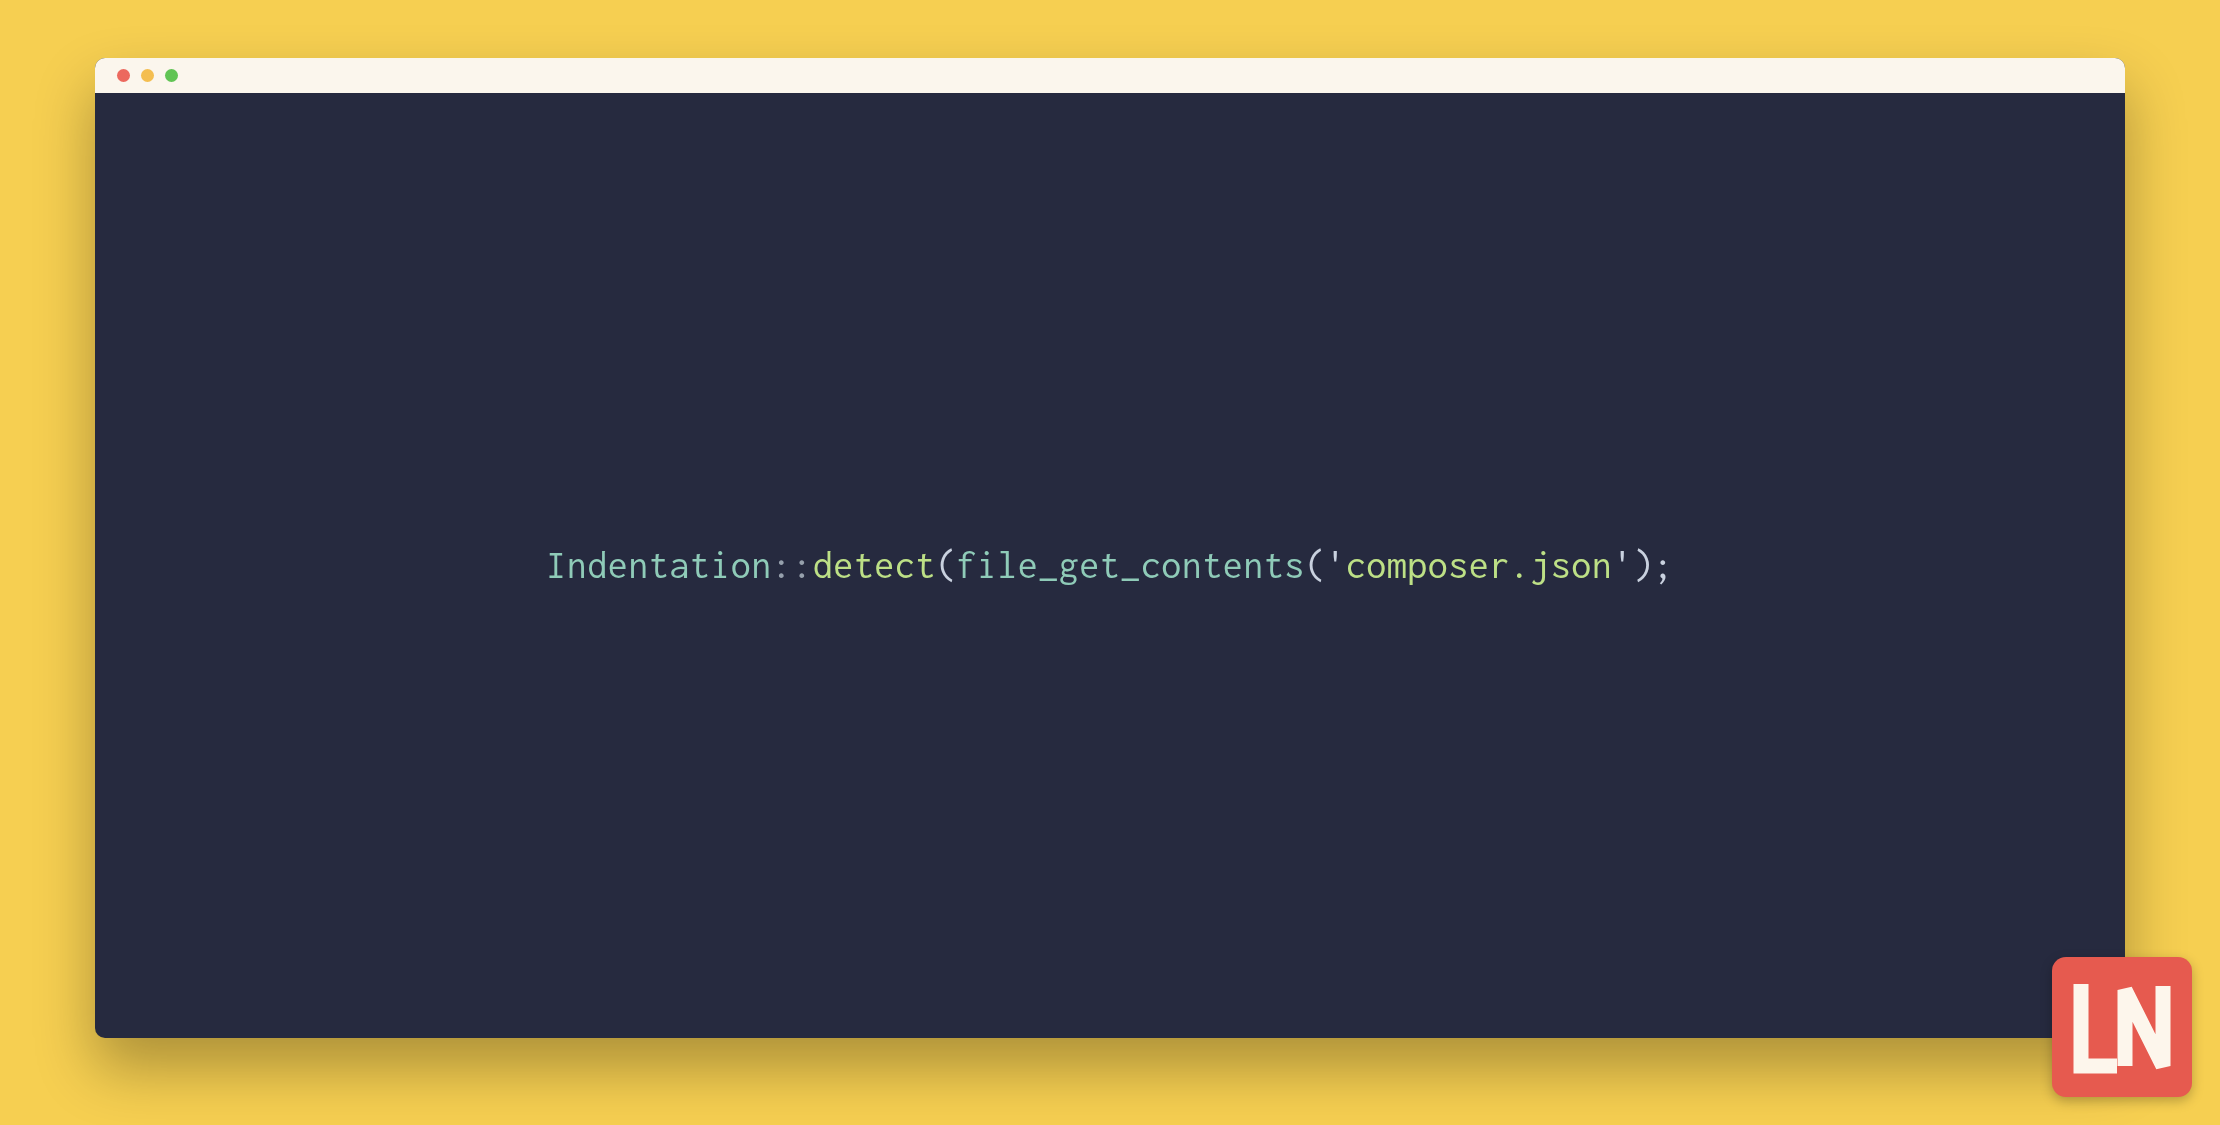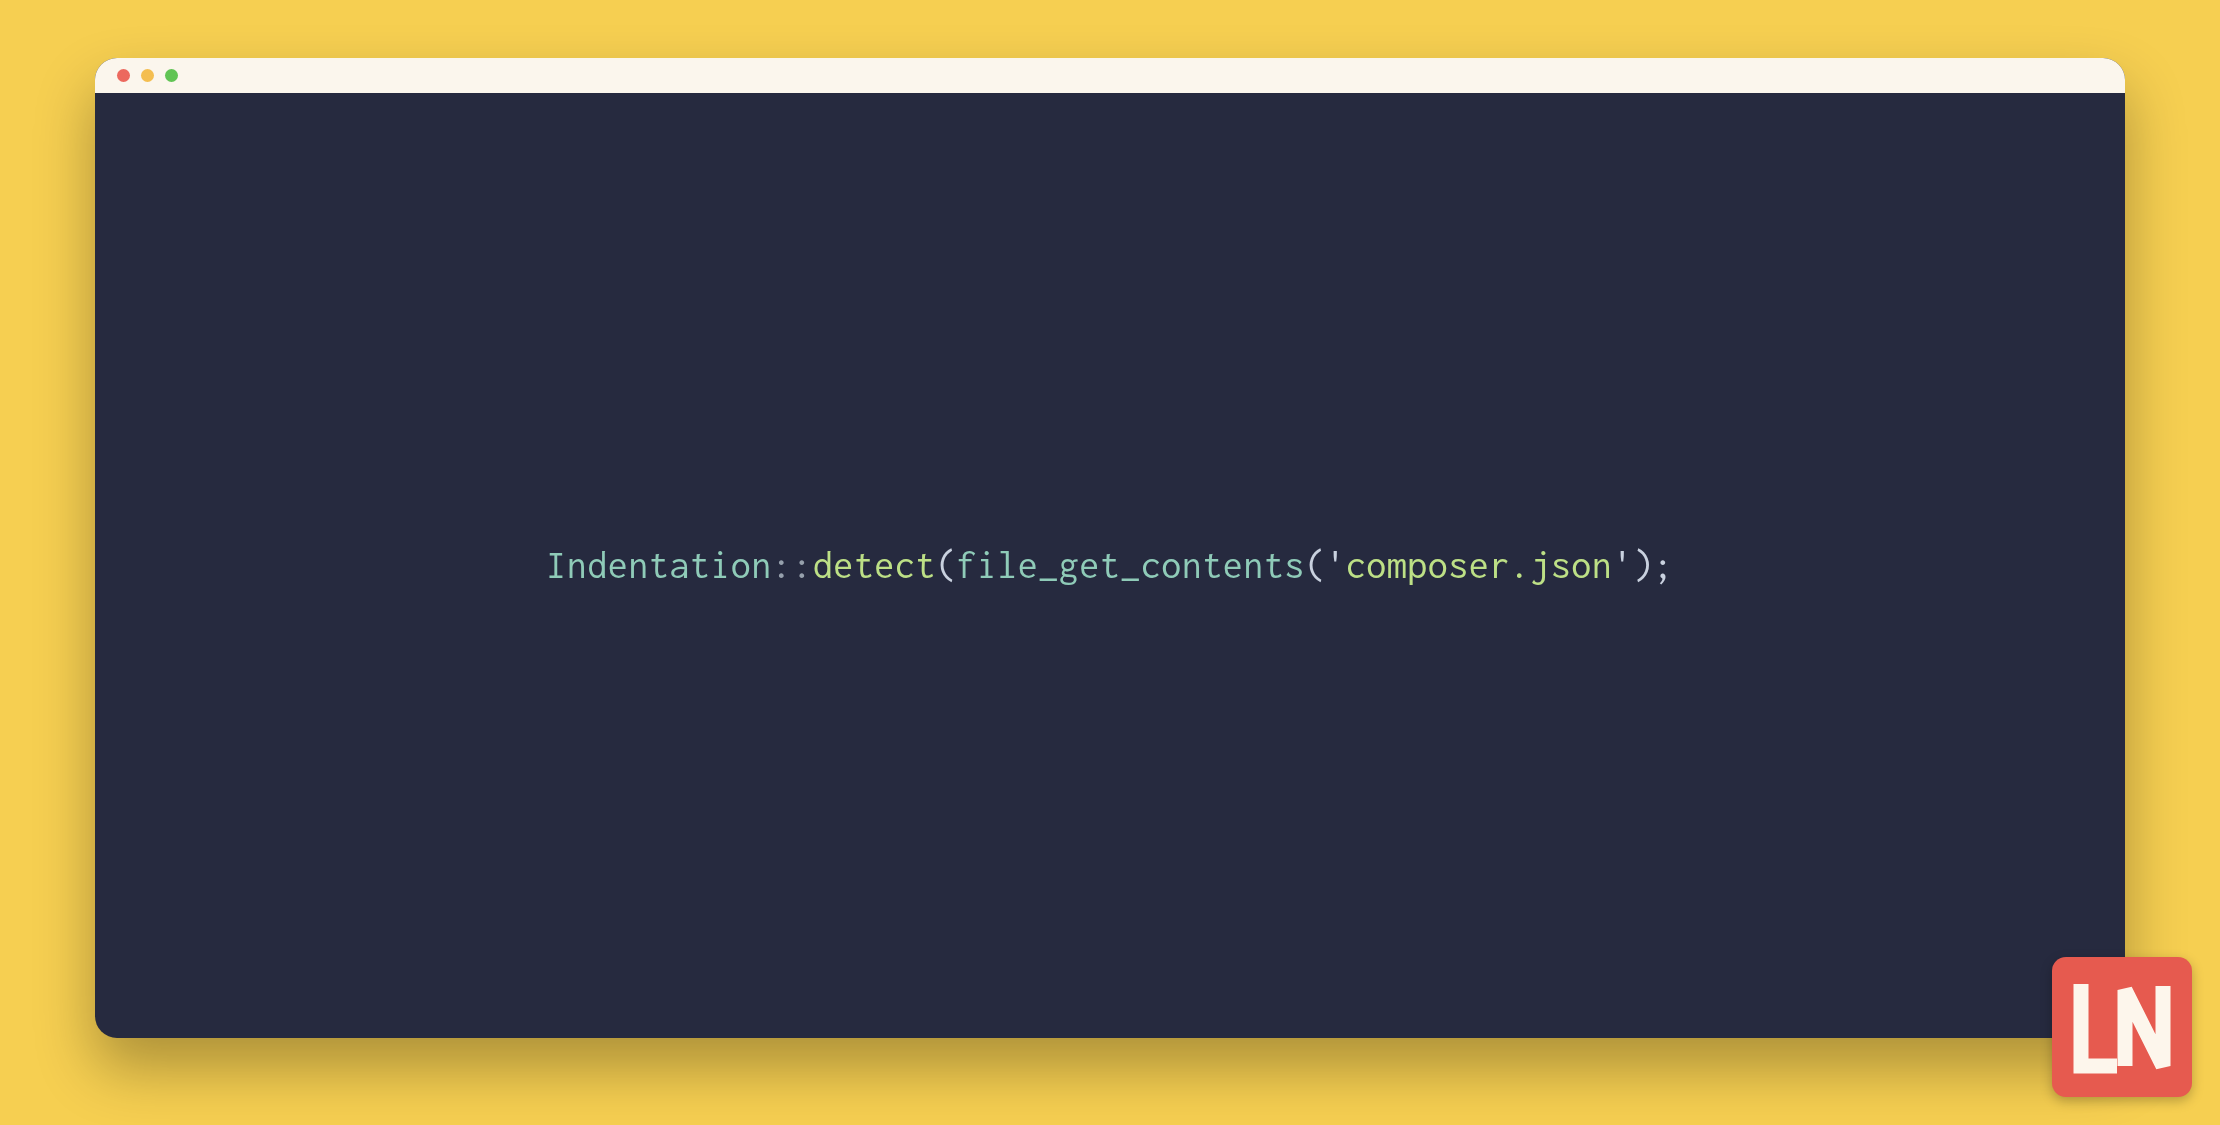--- a/index.html
+++ b/index.html
@@ -16,21 +16,21 @@
       align-items: center;
       justify-content: center;
       position: relative;
       font-family: 'SF Mono', 'Monaco', 'Inconsolata', 'Fira Code', 'Fira Mono', 'Consolas', monospace;
     }
 
     .window {
       width: 2030px;
       height: 980px;
       background: #262a3f;
-      border-radius: 22px;
+      border-radius: 10px;
       overflow: hidden;
       box-shadow: 0 30px 60px rgba(0,0,0,0.3);
       display: flex;
       flex-direction: column;
       position: relative;
       top: -15px;
     }
 
     .titlebar {
       height: 35px;

